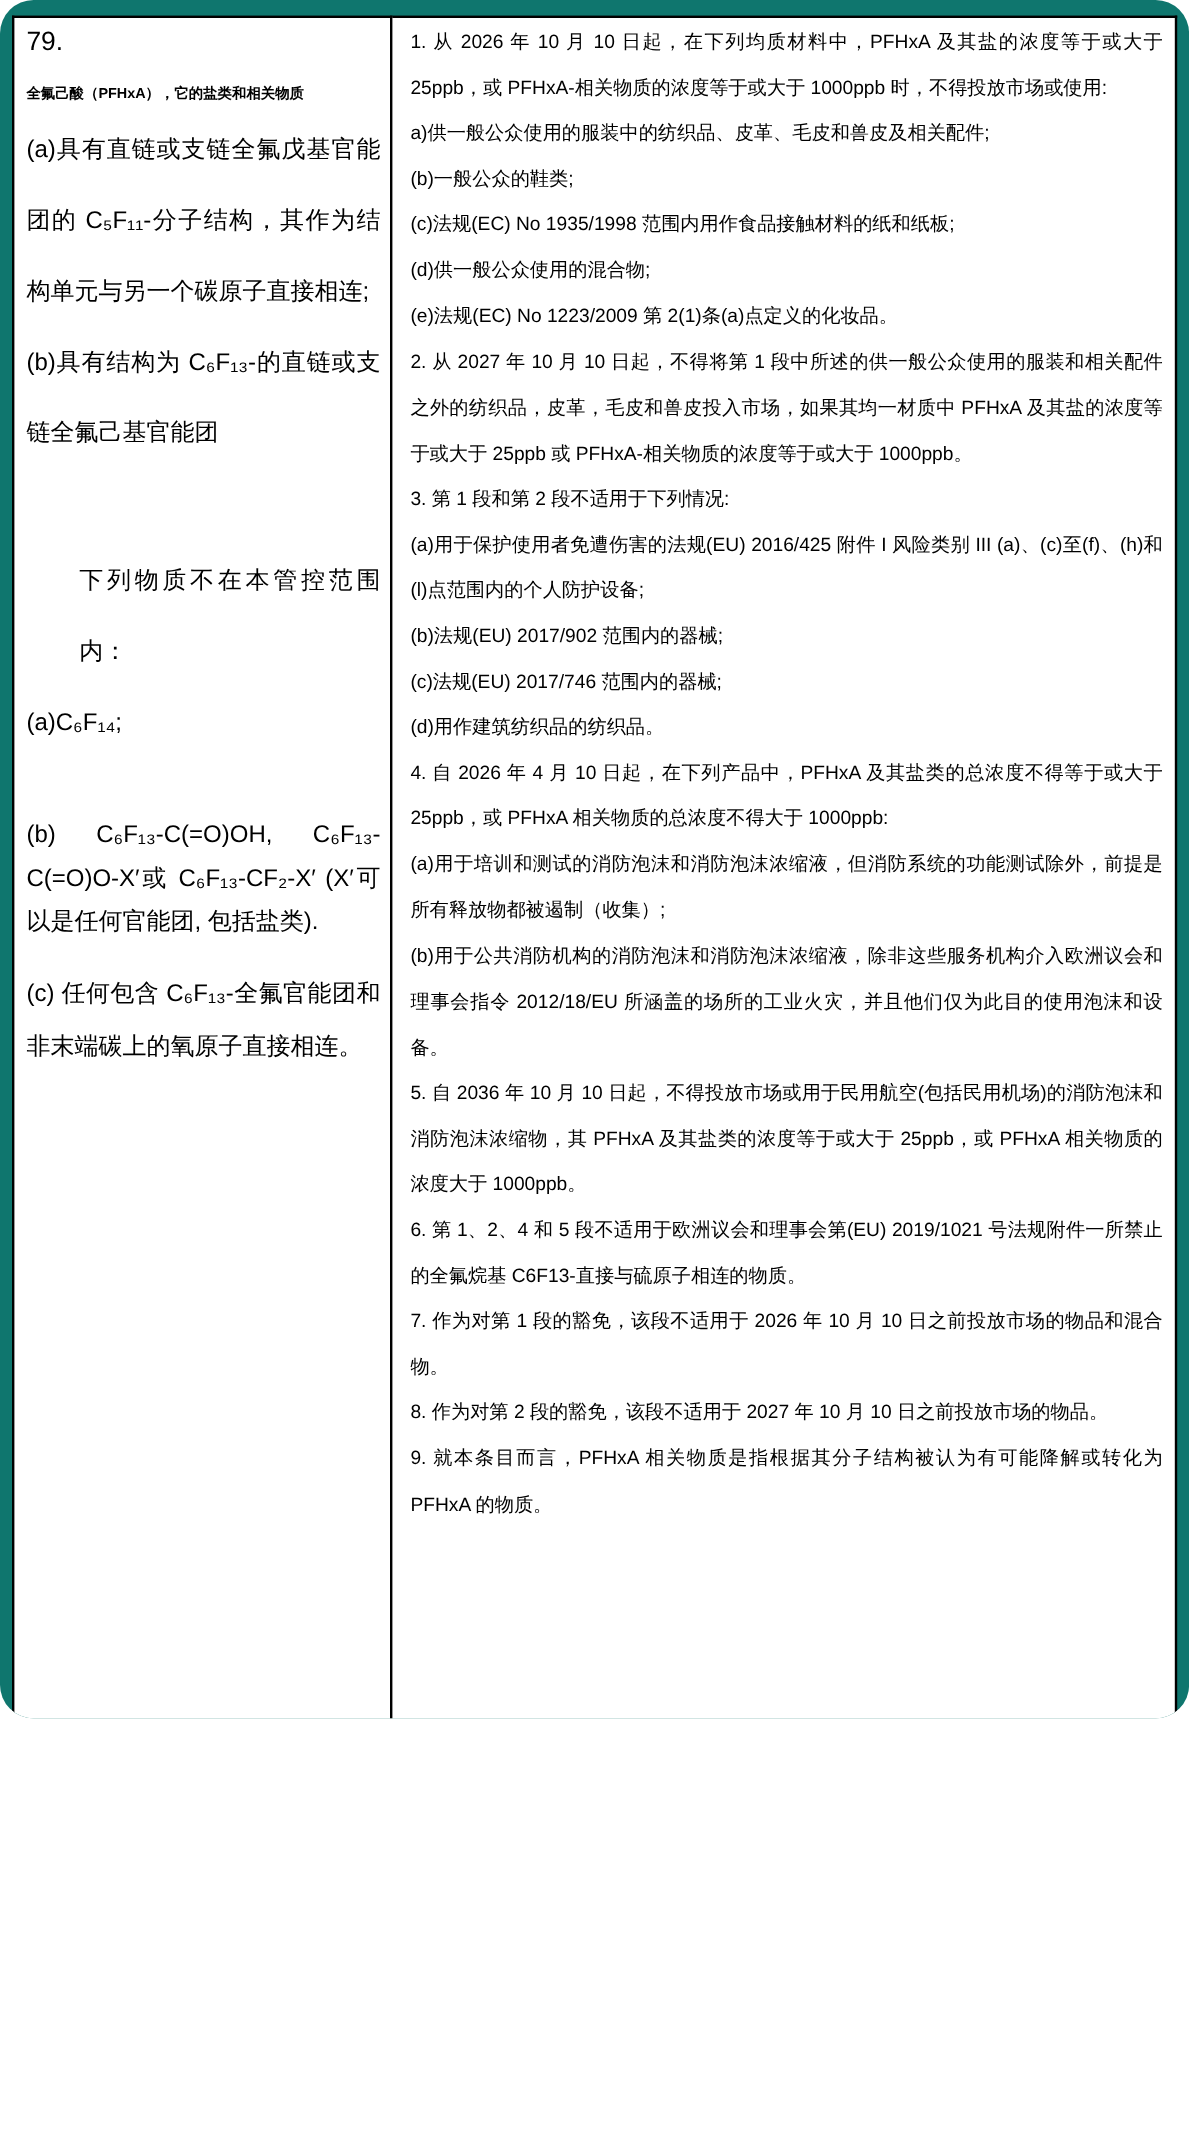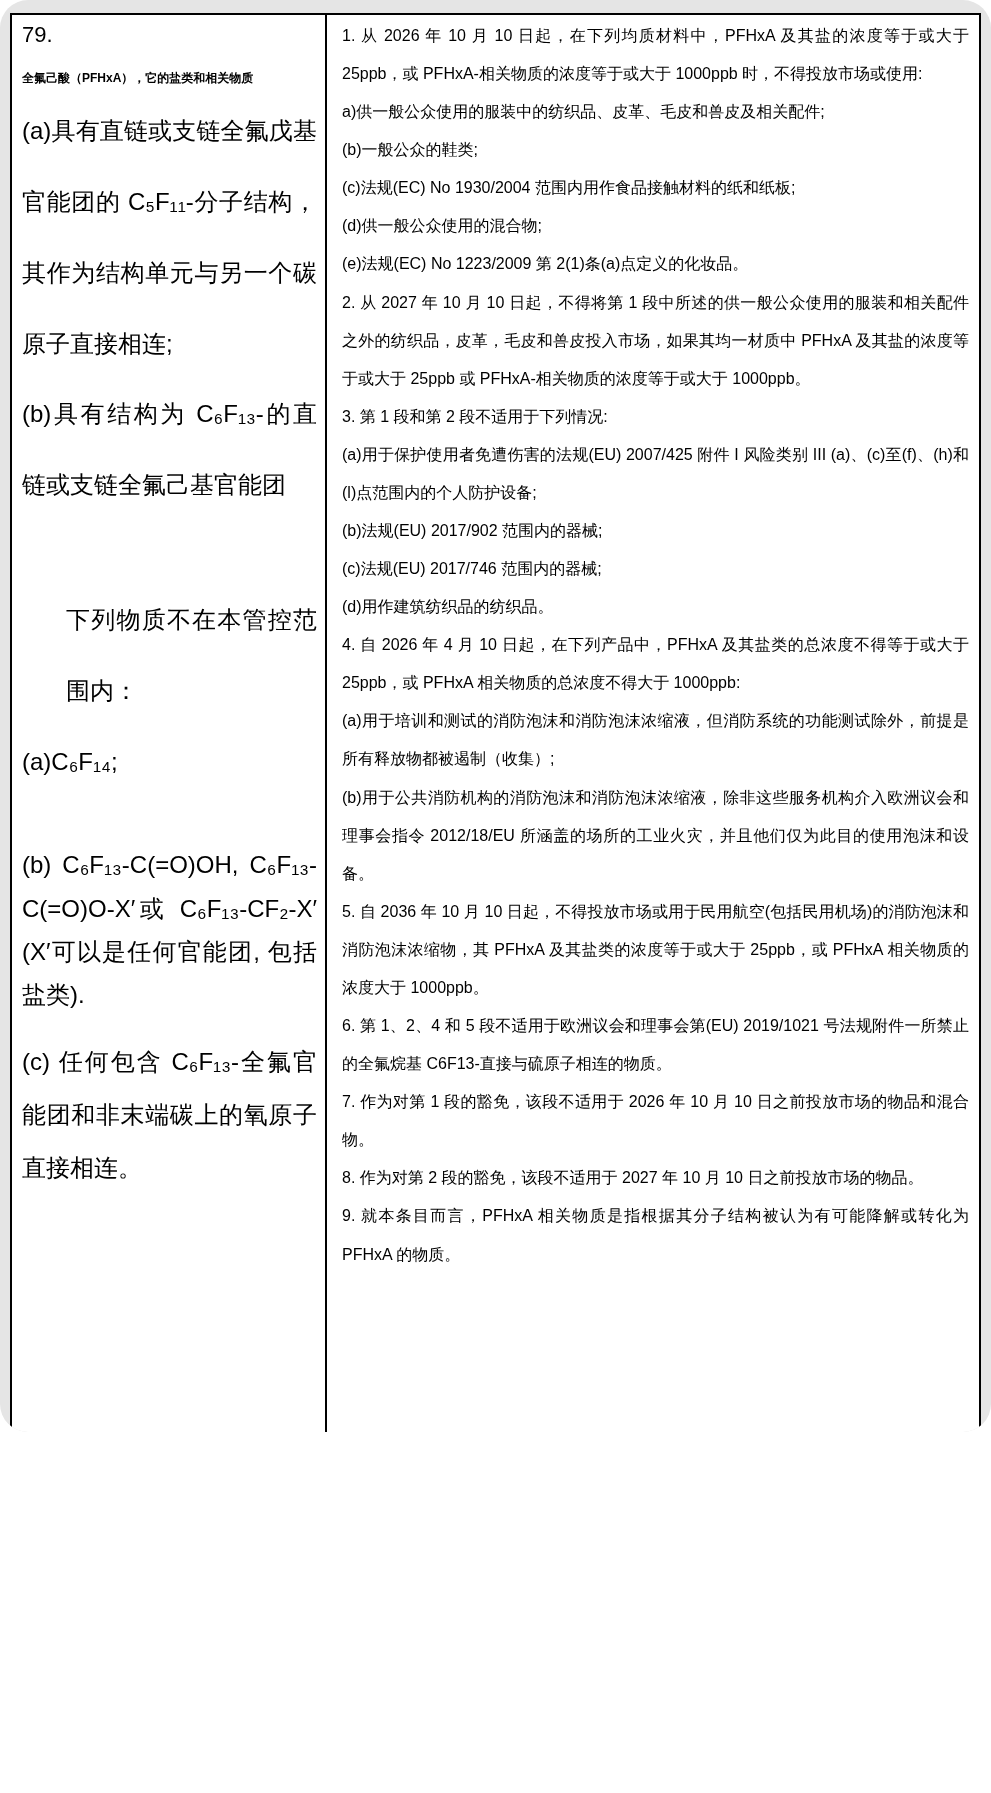--- a/index.html
+++ b/index.html
@@ -8,21 +8,21 @@
     background: #ffffff;
   }
   body {
     font-family: "Liberation Sans", "DejaVu Sans", sans-serif;
     color: #000000;
   }
   .page {
     position: relative;
     width: 991px;
     height: 1432px;
-    background: #e5e5e5;
+    background: #0f766e;
     overflow: hidden;
     border-radius: 28px;
   }
   .entry-table {
     position: absolute;
     left: 10px;
     top: 13px;
     width: 971px;
     height: 1765px;
     border-collapse: collapse;
@@ -46,21 +46,21 @@
     margin: 2px 0 0 0;
   }
   .substance-title {
     font-size: 12px;
     font-weight: bold;
     line-height: 2.95;
     margin: 10px 0 0 0;
     text-align: justify;
   }
   .left-para {
-    font-size: 24px;
+    font-size: 20px;
     line-height: 2.95;
     margin: 0;
     text-align: justify;
   }
   .left-para.gap-above {
     margin-top: 64px;
     margin-left: 44px;
   }
   .left-para.tight {
     line-height: 1.8;
@@ -94,26 +94,26 @@
               <p class="left-para">(a)C₆F₁₄;</p>
               <p class="left-para tight">(b) C₆F₁₃-C(=O)OH, C₆F₁₃-C(=O)O-X′或 C₆F₁₃-CF₂-X′ (X′可以是任何官能团, 包括盐类).</p>
               <p class="left-para medium">(c) 任何包含 C₆F₁₃-全氟官能团和非末端碳上的氧原子直接相连。</p>
             </div>
         </td>
         <td class="right-cell">
           <div>
               <p class="right-para">1. 从 2026 年 10 月 10 日起，在下列均质材料中，PFHxA 及其盐的浓度等于或大于 25ppb，或 PFHxA-相关物质的浓度等于或大于 1000ppb 时，不得投放市场或使用:</p>
               <p class="right-para">a)供一般公众使用的服装中的纺织品、皮革、毛皮和兽皮及相关配件;</p>
               <p class="right-para">(b)一般公众的鞋类;</p>
-              <p class="right-para">(c)法规(EC) No 1930/2004 范围内用作食品接触材料的纸和纸板;</p>
+              <p class="right-para">(c)法规(EC) No 1935/1998 范围内用作食品接触材料的纸和纸板;</p>
               <p class="right-para">(d)供一般公众使用的混合物;</p>
               <p class="right-para">(e)法规(EC) No 1223/2009 第 2(1)条(a)点定义的化妆品。</p>
               <p class="right-para">2. 从 2027 年 10 月 10 日起，不得将第 1 段中所述的供一般公众使用的服装和相关配件之外的纺织品，皮革，毛皮和兽皮投入市场，如果其均一材质中 PFHxA 及其盐的浓度等于或大于 25ppb 或 PFHxA-相关物质的浓度等于或大于 1000ppb。</p>
               <p class="right-para">3. 第 1 段和第 2 段不适用于下列情况:</p>
-              <p class="right-para">(a)用于保护使用者免遭伤害的法规(EU) 2007/425 附件 I 风险类别 III (a)、(c)至(f)、(h)和(l)点范围内的个人防护设备;</p>
+              <p class="right-para">(a)用于保护使用者免遭伤害的法规(EU) 2016/425 附件 I 风险类别 III (a)、(c)至(f)、(h)和(l)点范围内的个人防护设备;</p>
               <p class="right-para">(b)法规(EU) 2017/902 范围内的器械;</p>
               <p class="right-para">(c)法规(EU) 2017/746 范围内的器械;</p>
               <p class="right-para">(d)用作建筑纺织品的纺织品。</p>
               <p class="right-para">4. 自 2026 年 4 月 10 日起，在下列产品中，PFHxA 及其盐类的总浓度不得等于或大于 25ppb，或 PFHxA 相关物质的总浓度不得大于 1000ppb:</p>
               <p class="right-para">(a)用于培训和测试的消防泡沫和消防泡沫浓缩液，但消防系统的功能测试除外，前提是所有释放物都被遏制（收集）;</p>
               <p class="right-para">(b)用于公共消防机构的消防泡沫和消防泡沫浓缩液，除非这些服务机构介入欧洲议会和理事会指令 2012/18/EU 所涵盖的场所的工业火灾，并且他们仅为此目的使用泡沫和设备。</p>
               <p class="right-para">5. 自 2036 年 10 月 10 日起，不得投放市场或用于民用航空(包括民用机场)的消防泡沫和消防泡沫浓缩物，其 PFHxA 及其盐类的浓度等于或大于 25ppb，或 PFHxA 相关物质的浓度大于 1000ppb。</p>
               <p class="right-para">6. 第 1、2、4 和 5 段不适用于欧洲议会和理事会第(EU) 2019/1021 号法规附件一所禁止的全氟烷基 C6F13-直接与硫原子相连的物质。</p>
               <p class="right-para">7. 作为对第 1 段的豁免，该段不适用于 2026 年 10 月 10 日之前投放市场的物品和混合物。</p>
               <p class="right-para">8. 作为对第 2 段的豁免，该段不适用于 2027 年 10 月 10 日之前投放市场的物品。</p>

